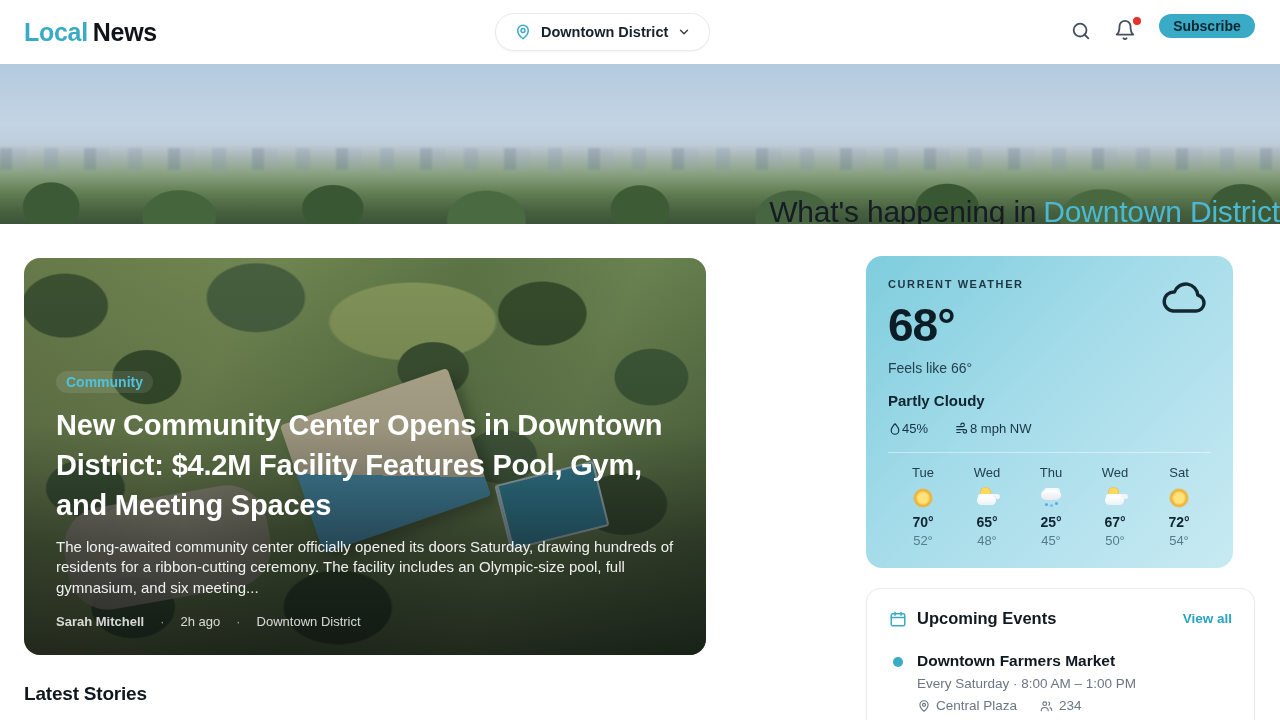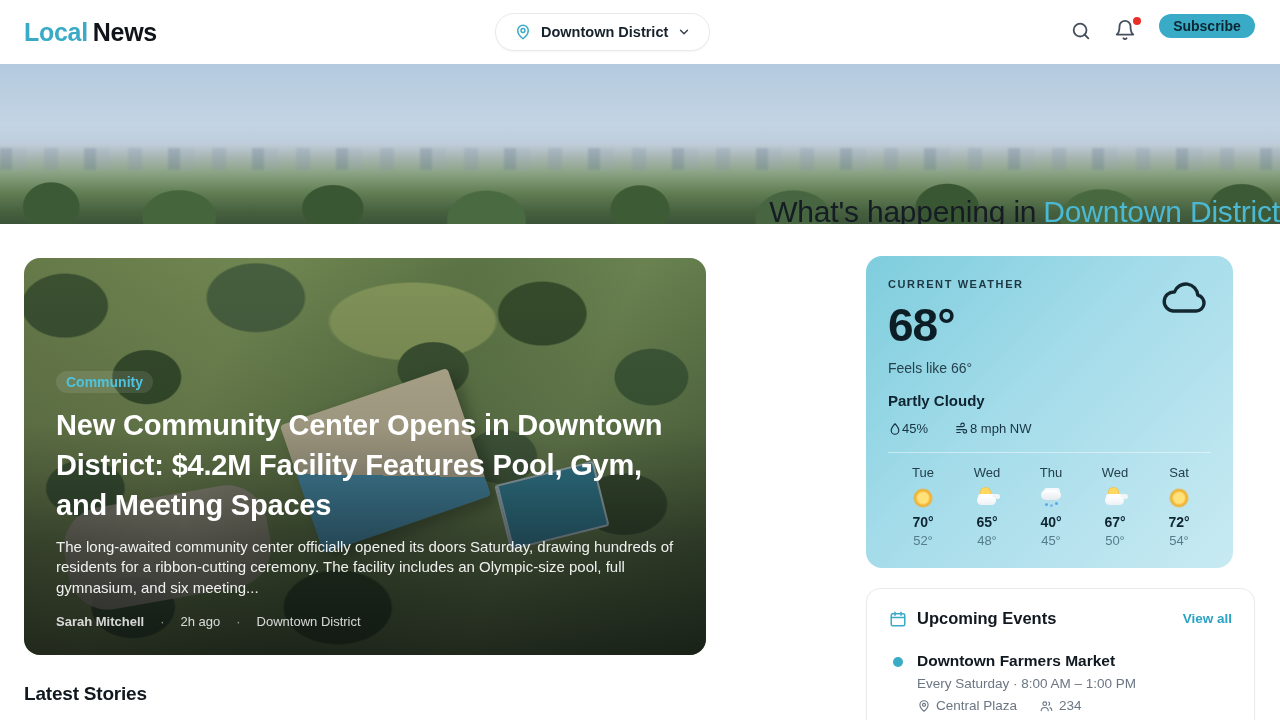--- a/index.html
+++ b/index.html
@@ -237,21 +237,21 @@
       </div>
       <div class="w-day">
         <div class="d">Wed</div>
         <div class="wicon" data-icon="partly-cloudy"></div>
         <div class="hi">65°</div>
         <div class="lo">48°</div>
       </div>
       <div class="w-day">
         <div class="d">Thu</div>
         <div class="wicon" data-icon="rain"></div>
-        <div class="hi">40°</div>
+        <div class="hi">25°</div>
         <div class="lo">45°</div>
       </div>
       <div class="w-day">
         <div class="d">Wed</div>
         <div class="wicon" data-icon="partly-cloudy"></div>
         <div class="hi">67°</div>
         <div class="lo">50°</div>
       </div>
       <div class="w-day">
         <div class="d">Sat</div>

